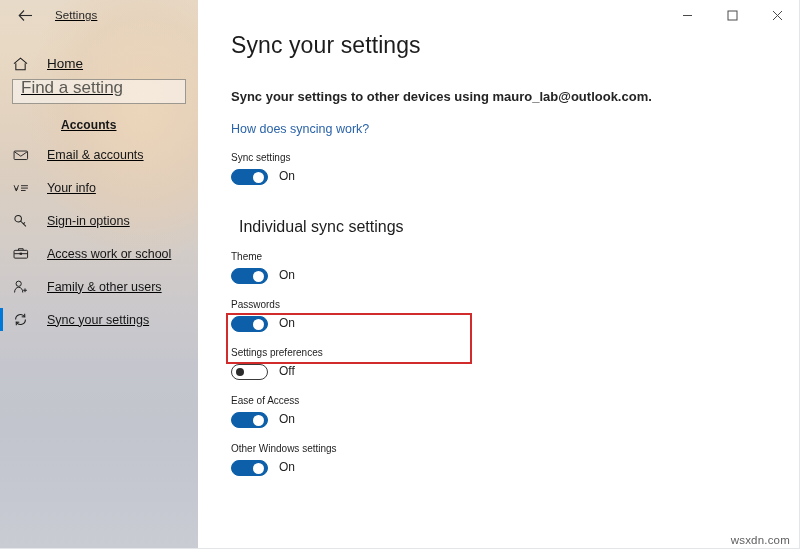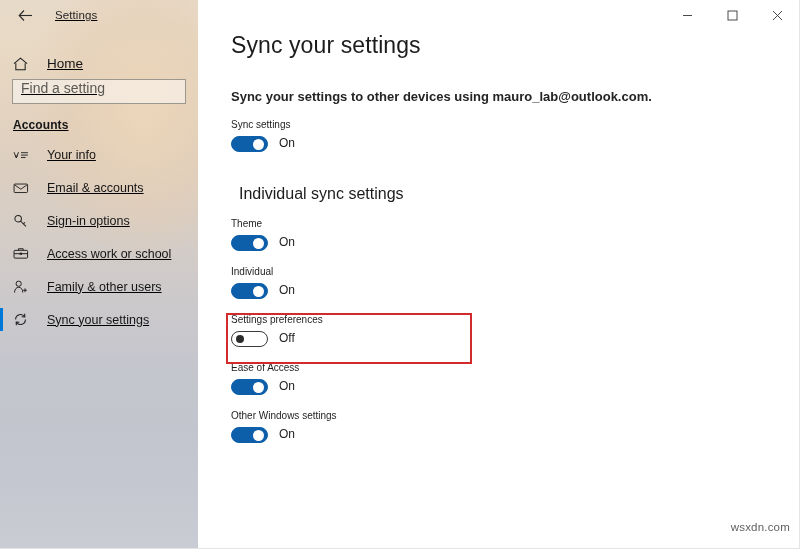--- a/index.html
+++ b/index.html
@@ -124,41 +124,42 @@
     display: flex;
     align-items: center;
     box-sizing: border-box;
   }
   .search-wrap input {
     flex: 1;
     border: none;
     outline: none;
     background: transparent;
     font-family: "Liberation Sans", sans-serif;
-    font-size: 14px;
+    font-size: 17px;
     color: #4a4a48;
     padding: 0 6px 8px 8px;
     height: 100%;
   }
   .search-wrap input::placeholder { color: #5b5954; opacity: 1; }
   .search-ico {
     width: 20px;
     display: flex;
     align-items: center;
     justify-content: center;
     color: #4c4a46;
     padding-right: 4px;
   }
 
   .group-title {
     font-size: 12px;
     font-weight: bold;
     color: #171717;
     padding: 14px 0 6px 13px;
     letter-spacing: .1px;
+    margin-left: 48px;
   }
 
   .nav-item {
     position: relative;
     height: 33px;
     display: flex;
     align-items: center;
     padding-left: 13px;
     box-sizing: border-box;
   }
@@ -306,21 +307,21 @@
     height: 51px;
     border: 2px solid #d12b2b;
     box-sizing: border-box;
     pointer-events: none;
     z-index: 5;
   }
 
   .watermark {
     position: absolute;
     right: 10px;
-    bottom: 16px;
+    bottom: 3px;
     font-size: 11.5px;
     color: #5f5f5f;
     letter-spacing: .2px;
   }
 </style>
 </head>
 <body>
 
 <div id="window">
 
@@ -355,36 +356,36 @@
             <path d="M8.3 8.3 L12 12" fill="none" stroke="currentColor" stroke-width="1"></path>
           </svg>
         </span>
       </div>
 
       <div class="group-title">Accounts</div>
 
       <div class="nav-item">
         <span class="ico">
           <svg width="16" height="12" viewBox="0 0 17 13" aria-hidden="true">
+            <rect x="1" y="2.2" width="14.6" height="9.2" rx="1" fill="none" stroke="currentColor" stroke-width="1"></rect>
+            <path d="M1.4 3 L8.3 7.8 L15.2 3" fill="none" stroke="currentColor" stroke-width="1"></path>
+          </svg>
+        </span>
+        <span class="lbl">Email &amp; accounts</span>
+      </div>
+
+      <div class="nav-item">
+        <span class="ico">
+          <svg width="16" height="12" viewBox="0 0 17 13" aria-hidden="true">
             <path d="M1 3.5 L3.4 9.8 L5.8 3.5" fill="none" stroke="currentColor" stroke-width="1"></path>
             <path d="M1.9 7.6 H4.9" fill="none" stroke="currentColor" stroke-width="1"></path>
             <path d="M8.5 4 H16 M8.5 6.6 H16 M8.5 9.2 H13.5" fill="none" stroke="currentColor" stroke-width="1"></path>
           </svg>
         </span>
         <span class="lbl">Your info</span>
-      </div>
-
-      <div class="nav-item">
-        <span class="ico">
-          <svg width="16" height="12" viewBox="0 0 17 13" aria-hidden="true">
-            <rect x="1" y="2.2" width="14.6" height="9.2" rx="1" fill="none" stroke="currentColor" stroke-width="1"></rect>
-            <path d="M1.4 3 L8.3 7.8 L15.2 3" fill="none" stroke="currentColor" stroke-width="1"></path>
-          </svg>
-        </span>
-        <span class="lbl">Email &amp; accounts</span>
       </div>
 
       <div class="nav-item">
         <span class="ico">
           <svg width="15" height="14" viewBox="0 0 15 15" aria-hidden="true">
             <circle cx="5" cy="5" r="3.5" fill="none" stroke="currentColor" stroke-width="1.1"></circle>
             <path d="M7.5 7.5 L13.3 13.3" fill="none" stroke="currentColor" stroke-width="1.1"></path>
             <path d="M10.6 10.6 L12.2 9" fill="none" stroke="currentColor" stroke-width="1.1"></path>
           </svg>
         </span>
@@ -448,20 +449,23 @@
         </svg>
       </div>
     </div>
 
     <div class="content">
 
       <h1 class="page-title">Sync your settings</h1>
 
       <div class="desc">Sync your settings to other devices using mauro_lab@outlook.com.</div>
 
+      <div class="link-row">
+        <a class="link">How does syncing work?</a>
+      </div>
 
       <div class="setting-block">
         <div class="setting-label">Sync settings</div>
         <div class="toggle-row">
           <div class="switch on">
               <span class="knob"></span>
             </div>
           <span class="toggle-state">On</span>
         </div>
       </div>
@@ -472,21 +476,21 @@
         <div class="setting-label">Theme</div>
         <div class="toggle-row">
           <div class="switch on">
               <span class="knob"></span>
             </div>
           <span class="toggle-state">On</span>
         </div>
       </div>
 
       <div class="setting-block">
-        <div class="setting-label">Individual</div>
+        <div class="setting-label">Passwords</div>
         <div class="toggle-row">
           <div class="switch on">
               <span class="knob"></span>
             </div>
           <span class="toggle-state">On</span>
         </div>
       </div>
 
       <div class="setting-block">
         <div class="setting-label">Settings preferences</div>

